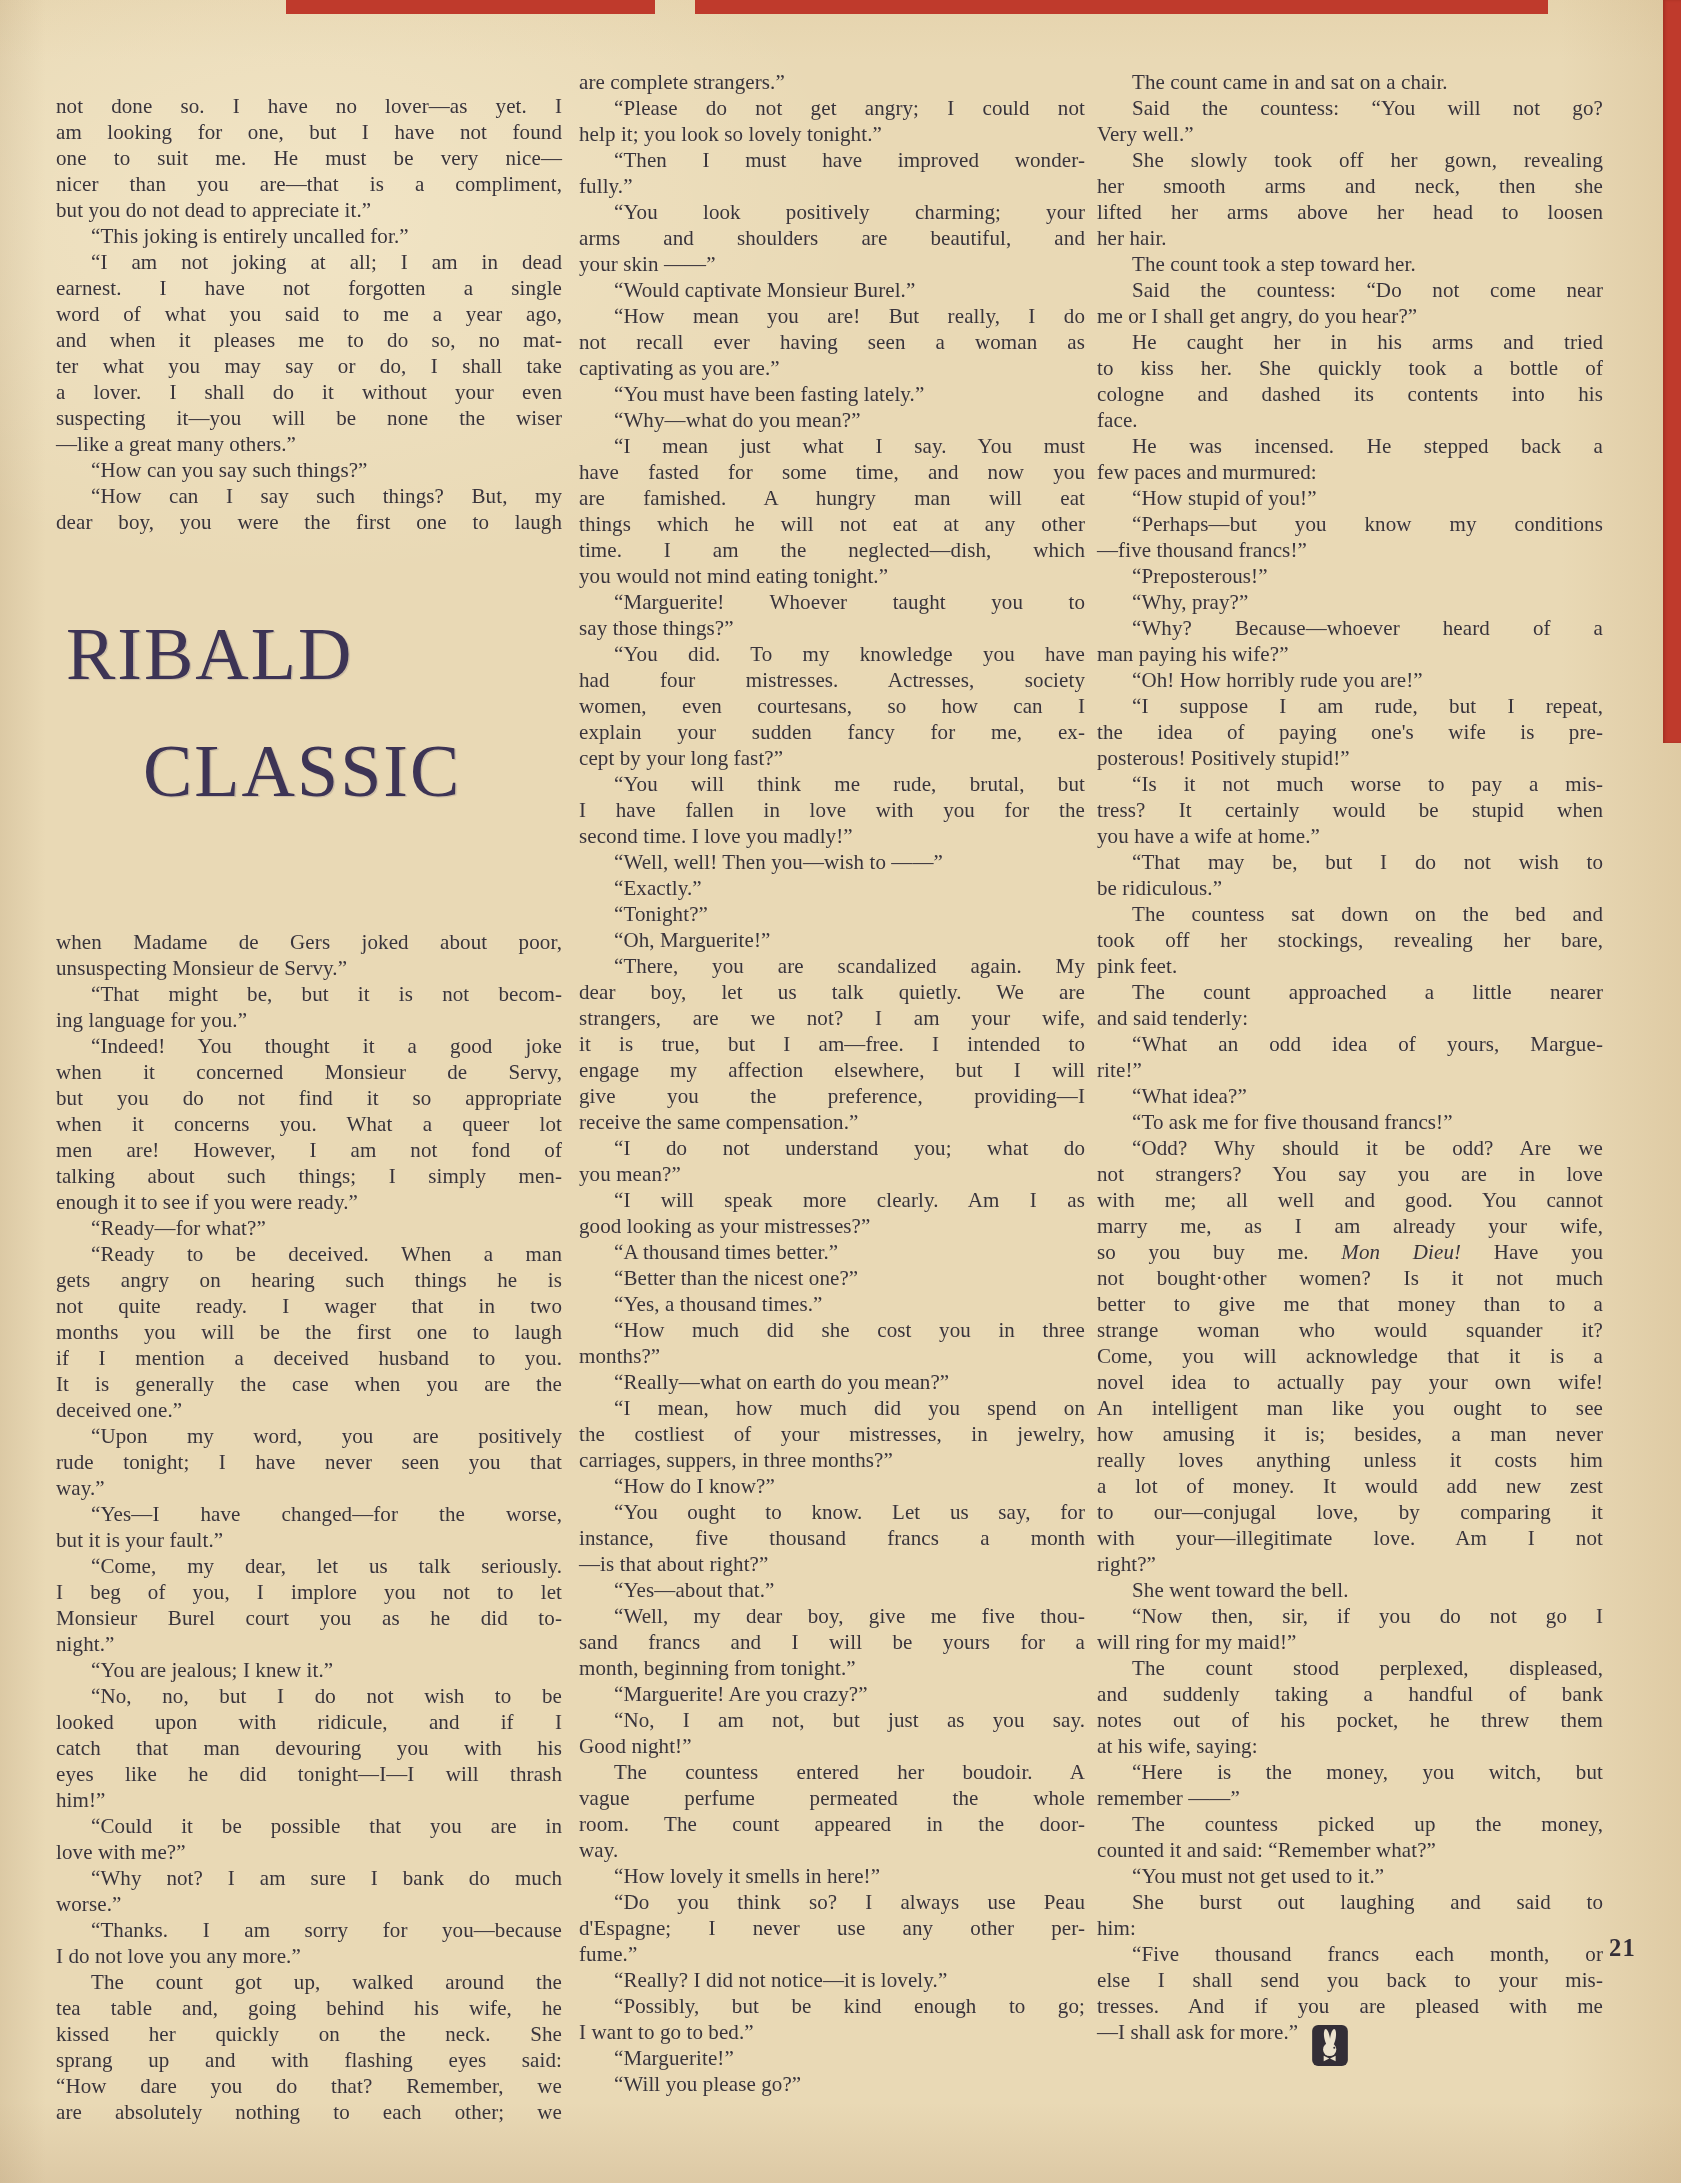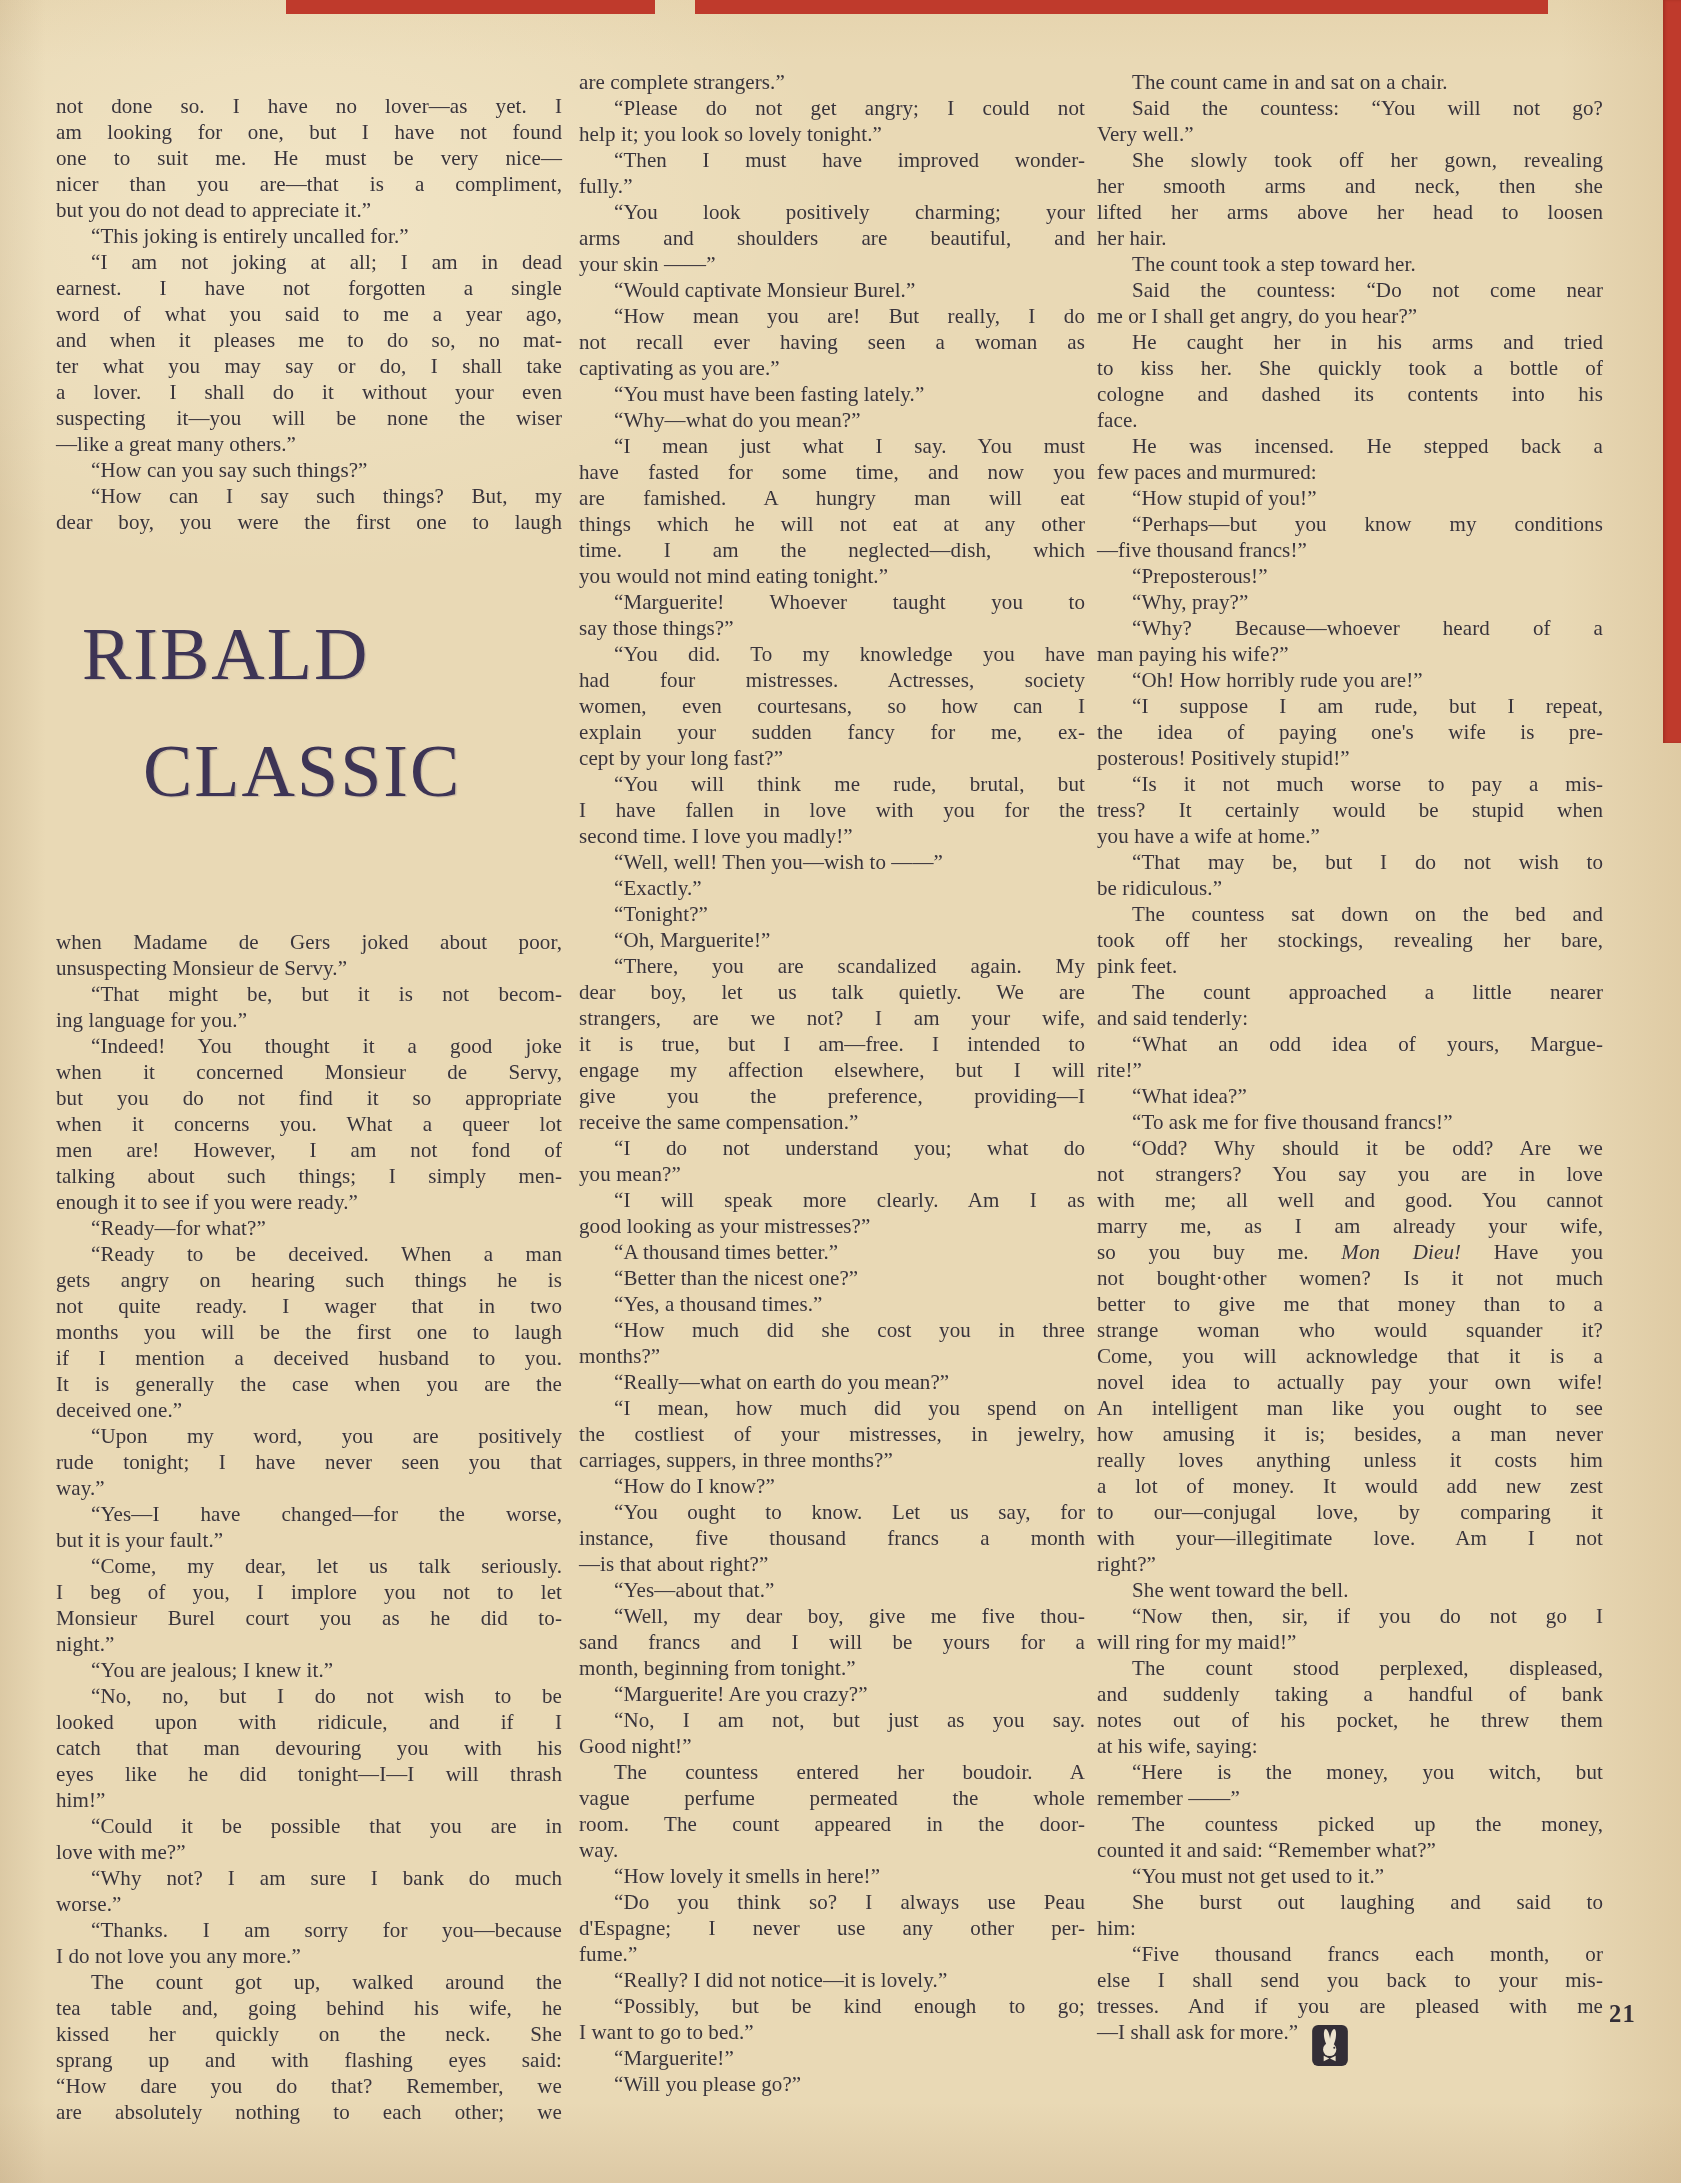--- a/index.html
+++ b/index.html
@@ -32,25 +32,25 @@
   .line{text-align:justify;text-align-last:justify;}
   .line.end{text-align-last:left;}
   .line.indent{text-indent:35px;}
   .title{
     position:absolute;left:0;top:0;width:465px;
     color:#3d3455;
     font-size:74px;letter-spacing:2px;font-weight:normal;
   }
   .title .t-line{position:absolute;white-space:nowrap;
     text-shadow:0.7px 0.7px 0 rgba(233,217,181,0.25), 1.3px 1.3px 0.7px rgba(40,30,70,0.18);}
-  #title-line1{left:82px;top:612px;}
+  #title-line1{left:66px;top:612px;}
   #title-line2{left:123px;top:729px;margin-left:20px;}
   .bunny-box{position:absolute;left:1312px;top:2025px;width:36px;height:41px;}
   .page-number{
-    position:absolute;left:1609px;top:2000px;
+    position:absolute;left:1609px;top:1934px;
     font-size:24.6px;font-weight:bold;color:#322d36;letter-spacing:1.3px;text-align:center;
   }
 </style>
 </head>
 <body>
 
 <div class="page">
 
   <div class="red-strip" id="red-top-a"></div>
   <div class="red-strip" id="red-top-b"></div>

